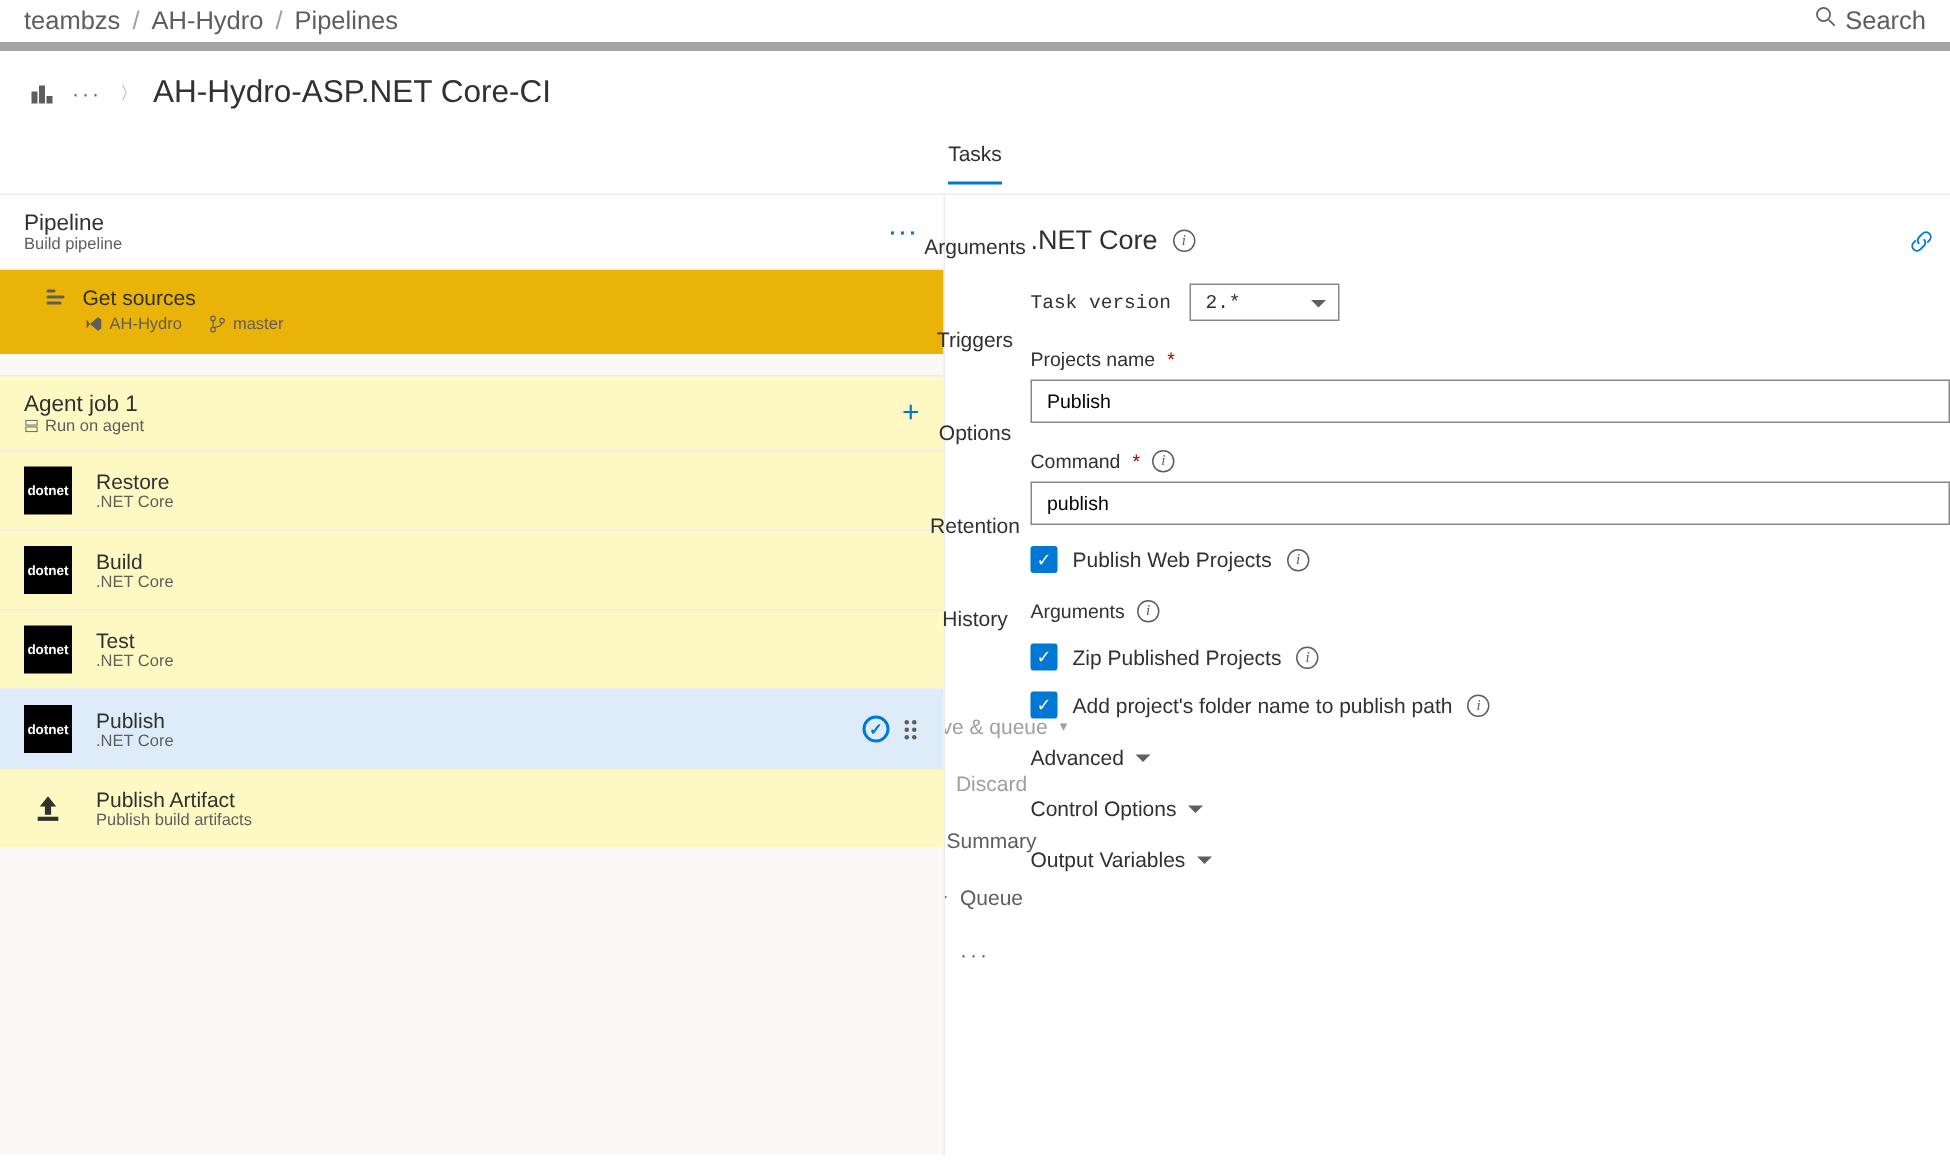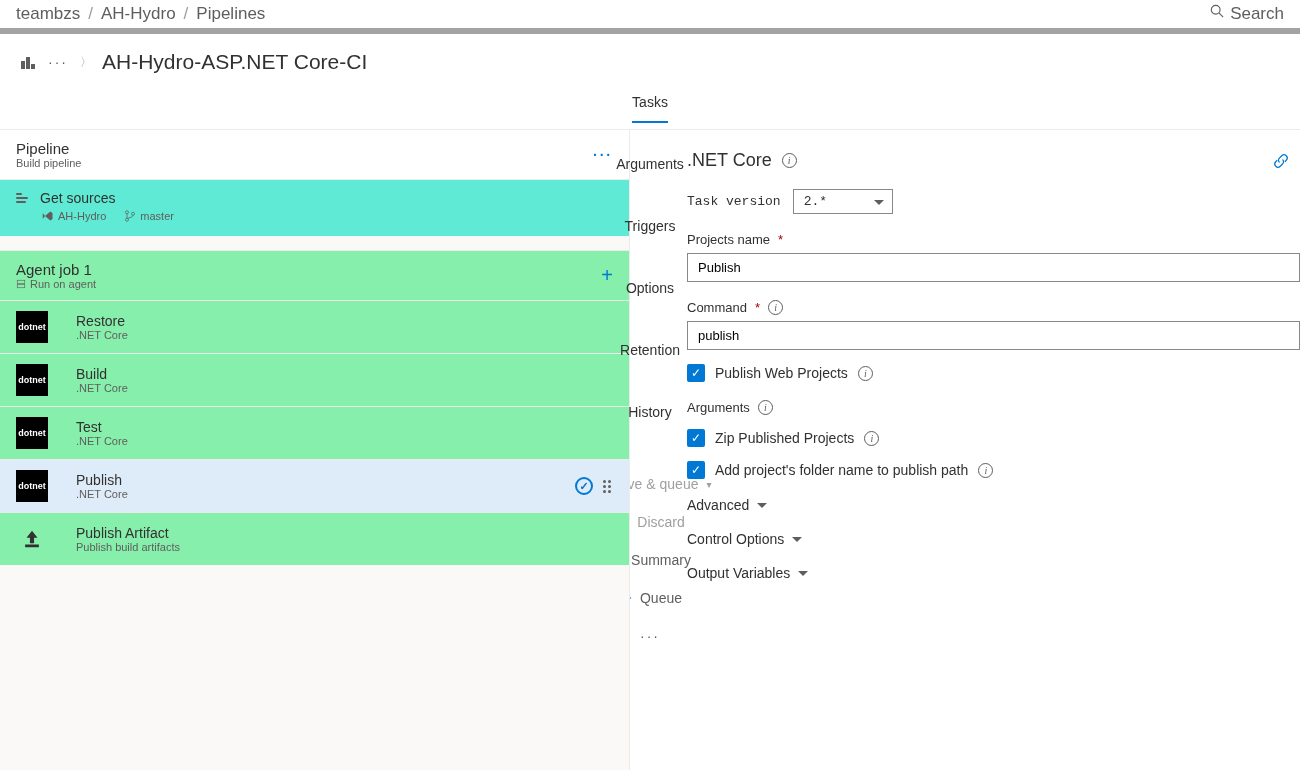--- a/index.html
+++ b/index.html
@@ -75,42 +75,42 @@
   background:#fff;
   padding:10px 16px;
   display:flex;
   align-items:center;
   border-bottom:1px solid #edebe9;
 }
 .pipeline-head .ttl { font-size:15px; }
 .pipeline-head .sub { font-size:11px; color:#605e5c; }
 .pipeline-head .more-dots { margin-left:auto; color:#0078d4; letter-spacing:2px; cursor:pointer; font-weight:bold; }
 .sources {
-  background:#5eead4;
-  padding:10px 16px 14px 16px;
+  background:#eab308;
+  padding:10px 16px 14px 31px;
 }
 .sources .row1 { display:flex; align-items:center; gap:10px; }
 .sources .lbl { font-size:14px; }
 .sources .meta { font-size:11px; color:#605e5c; display:flex; gap:18px; margin-top:4px; margin-left:26px; }
 .sources .meta span { display:flex; align-items:center; gap:4px; }
 .agent-block, .task-row {
-  background:#86efac;
+  background:#fef9c3;
   border-top:1px solid #edebe9;
   padding:10px 16px;
   display:flex;
   align-items:center;
   cursor:pointer;
 }
 .agent-block .ttl { font-size:15px; }
 .agent-block .sub { font-size:11px; color:#605e5c; display:flex; align-items:center; gap:4px;}
 .agent-block .plus { margin-left:auto; color:#0078d4; font-size:20px; cursor:pointer; font-weight:300; }
 .task-row .icon {
   width:32px; height:32px; background:#000; color:#fff;
   display:flex; align-items:center; justify-content:center;
-  font-size:9px; font-weight:600; margin-right:28px;
+  font-size:9px; font-weight:600; margin-right:16px;
 }
 .task-row.artifact .icon { background:transparent; color:#323130; }
 .task-row .ttl { font-size:14px; }
 .task-row .sub { font-size:11px; color:#605e5c; }
 .task-row.selected { background:#deecf9; }
 .task-row .right-ctrls { margin-left:auto; display:flex; align-items:center; gap:10px; }
 .check-circle {
   width:18px; height:18px; border-radius:50%; border:2px solid #0078d4;
   display:flex; align-items:center; justify-content:center; color:#0078d4;
   font-size:11px; font-weight:bold;

